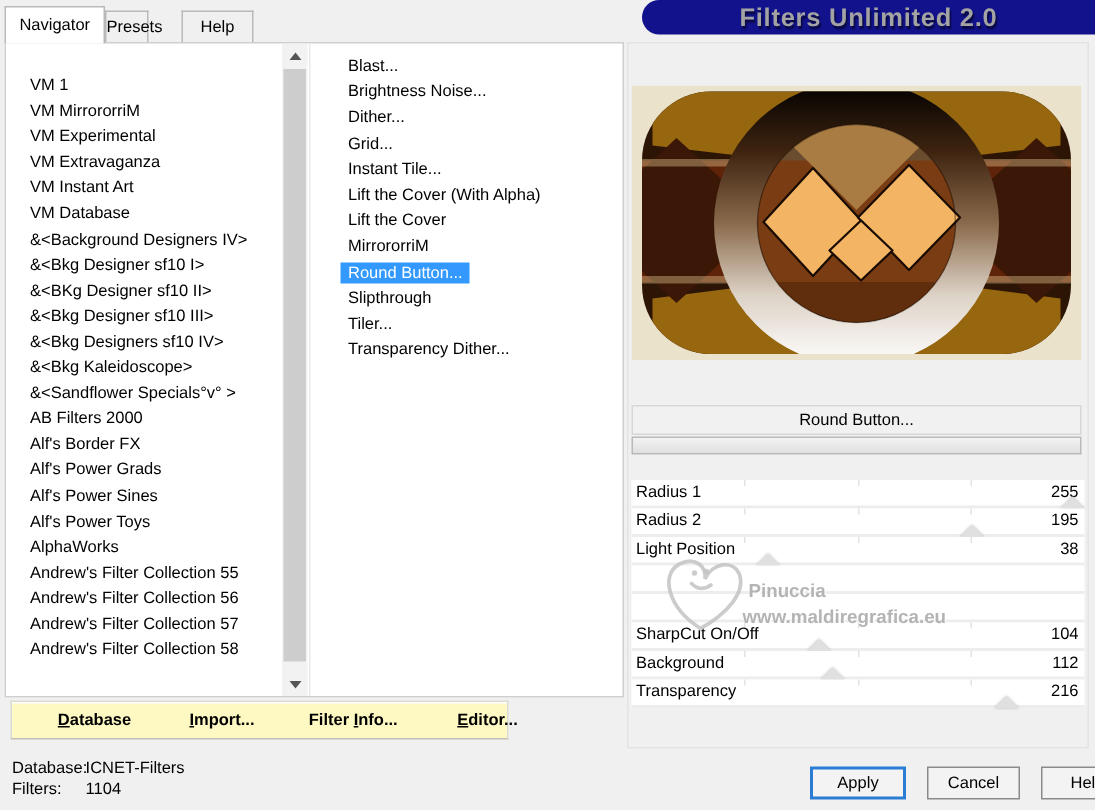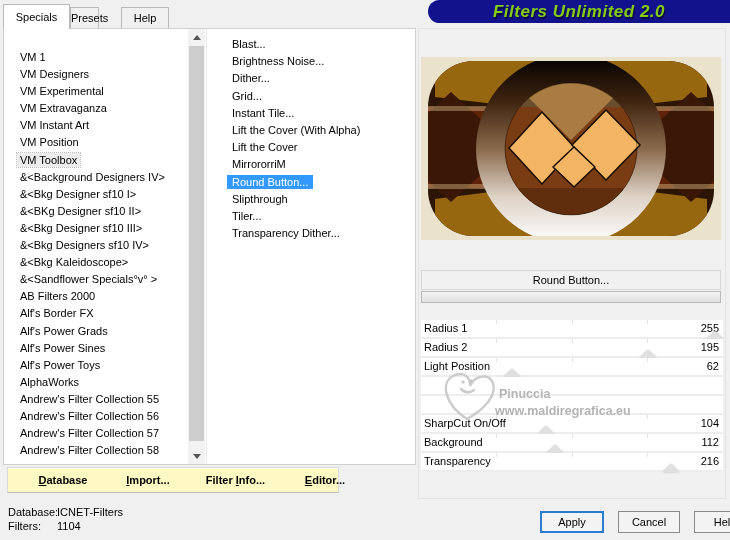--- a/index.html
+++ b/index.html
@@ -2,21 +2,21 @@
 <html><head>
 <meta charset="utf-8">
 <style>
   html,body{margin:0;padding:0;}
   .dialog{position:relative;width:730px;height:540px;background:#f0f0f0;overflow:hidden;
     font-family:"Liberation Sans",sans-serif;font-size:11px;color:#000;}
 
   
   .banner{position:absolute;top:0;left:428px;width:302px;height:23px;background:#12128c;
     border-radius:13px 0 0 13px;display:flex;align-items:center;justify-content:center;}
-  .banner span{color:#84cc16;font-size:17px;font-weight:bold;font-style:italic;letter-spacing:.5px;
+  .banner span{color:#a3a3a3;font-size:17px;font-weight:bold;letter-spacing:.5px;
     text-shadow:1px 2px 1px rgba(0,0,0,.55);}
 
   
   .tab{position:absolute;box-sizing:border-box;text-align:center;background:#f0f0f0;
     border:1px solid #b9b9b9;border-bottom:none;line-height:20px;cursor:default;}
   .tab.active{top:4px;left:3px;width:67px;height:25px;background:#fff;z-index:3;line-height:24px;}
   .tab.t2{top:7px;left:70px;width:29px;height:21px;}
   .tab.t3{top:7px;left:121px;width:48px;height:21px;}
 
   
@@ -87,33 +87,32 @@
 </style>
 </head>
 <body>
 
 <div class="dialog">
 
   <div class="banner">
     <span>Filters Unlimited 2.0</span>
   </div>
 
-  <div class="tab active">Specials</div>
+  <div class="tab active">Navigator</div>
   <div class="tab t2">Presets</div>
   <div class="tab t3">Help</div>
 
   <div class="content-box">
     <div class="cat-list">
         <div class="lrow"><span class="ltxt">VM 1</span></div>
-        <div class="lrow"><span class="ltxt">VM Designers</span></div>
+        <div class="lrow"><span class="ltxt">VM MirrororriM</span></div>
         <div class="lrow"><span class="ltxt">VM Experimental</span></div>
         <div class="lrow"><span class="ltxt">VM Extravaganza</span></div>
         <div class="lrow"><span class="ltxt">VM Instant Art</span></div>
-        <div class="lrow"><span class="ltxt">VM Position</span></div>
-        <div class="lrow"><span class="ltxt hl">VM Toolbox</span></div>
+        <div class="lrow"><span class="ltxt">VM Database</span></div>
         <div class="lrow"><span class="ltxt">&amp;&lt;Background Designers IV&gt;</span></div>
         <div class="lrow"><span class="ltxt">&amp;&lt;Bkg Designer sf10 I&gt;</span></div>
         <div class="lrow"><span class="ltxt">&amp;&lt;BKg Designer sf10 II&gt;</span></div>
         <div class="lrow"><span class="ltxt">&amp;&lt;Bkg Designer sf10 III&gt;</span></div>
         <div class="lrow"><span class="ltxt">&amp;&lt;Bkg Designers sf10 IV&gt;</span></div>
         <div class="lrow"><span class="ltxt">&amp;&lt;Bkg Kaleidoscope&gt;</span></div>
         <div class="lrow"><span class="ltxt">&amp;&lt;Sandflower Specials°v° &gt;</span></div>
         <div class="lrow"><span class="ltxt">AB Filters 2000</span></div>
         <div class="lrow"><span class="ltxt">Alf's Border FX</span></div>
         <div class="lrow"><span class="ltxt">Alf's Power Grads</span></div>
@@ -204,21 +203,21 @@
           <span class="sval">255</span>
           <div class="sthumb" style="left: 286px;"></div>
         </div>
         <div class="srow ticks">
           <span class="slabel">Radius 2</span>
           <span class="sval">195</span>
           <div class="sthumb" style="left: 219px;"></div>
         </div>
         <div class="srow ticks">
           <span class="slabel">Light Position</span>
-          <span class="sval">62</span>
+          <span class="sval">38</span>
           <div class="sthumb" style="left: 83px;"></div>
         </div>
         <div class="srow"></div>
         <div class="srow"></div>
         <div class="srow ticks">
           <span class="slabel">SharpCut On/Off</span>
           <span class="sval">104</span>
           <div class="sthumb" style="left: 117px;"></div>
         </div>
         <div class="srow ticks">

